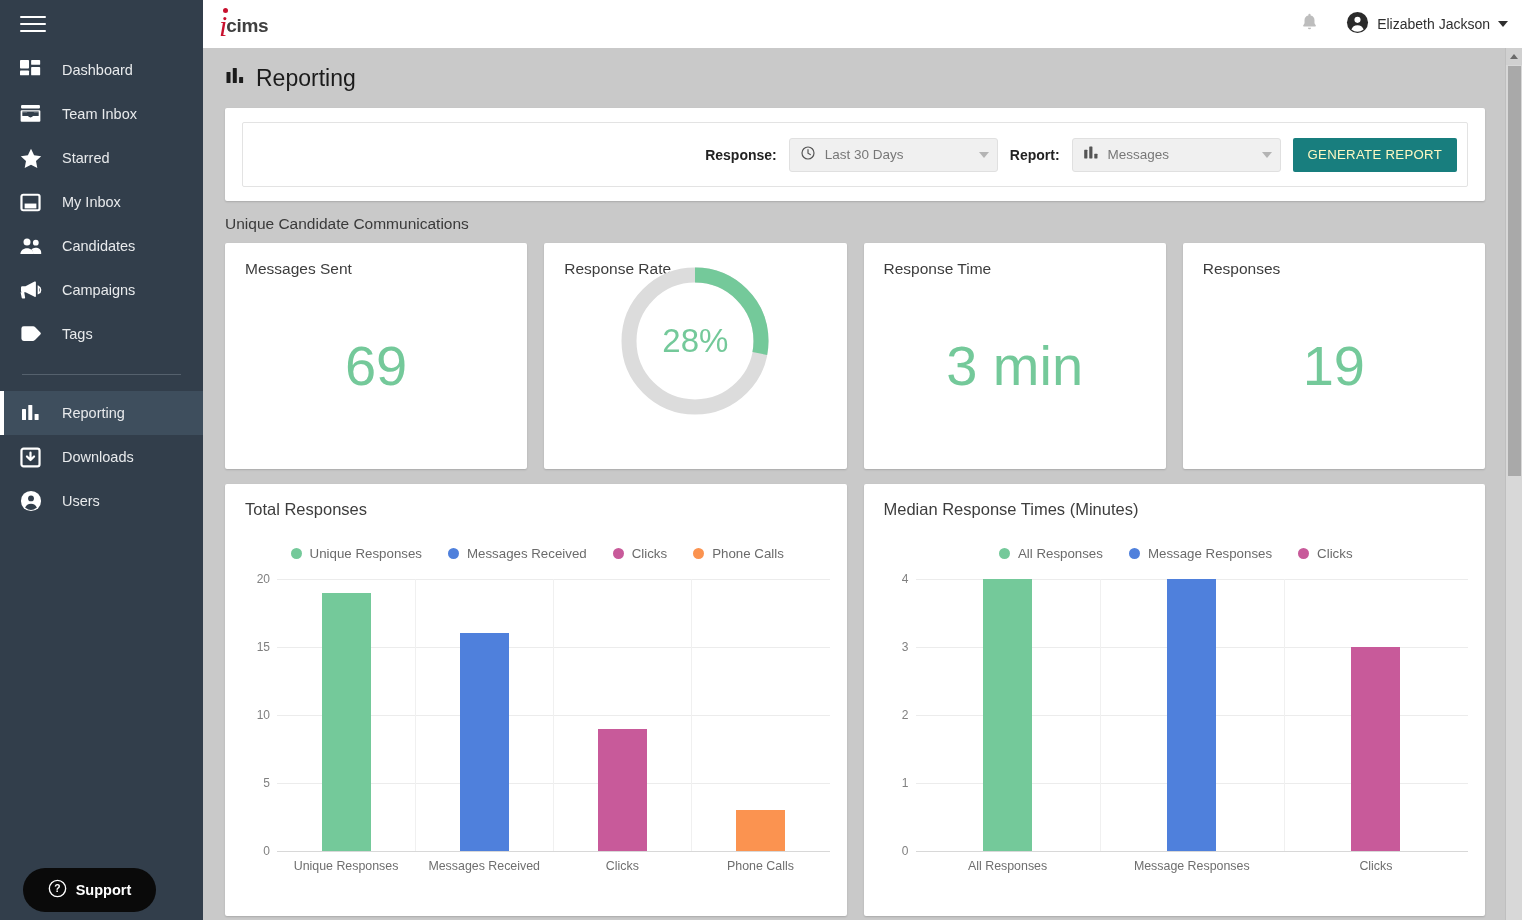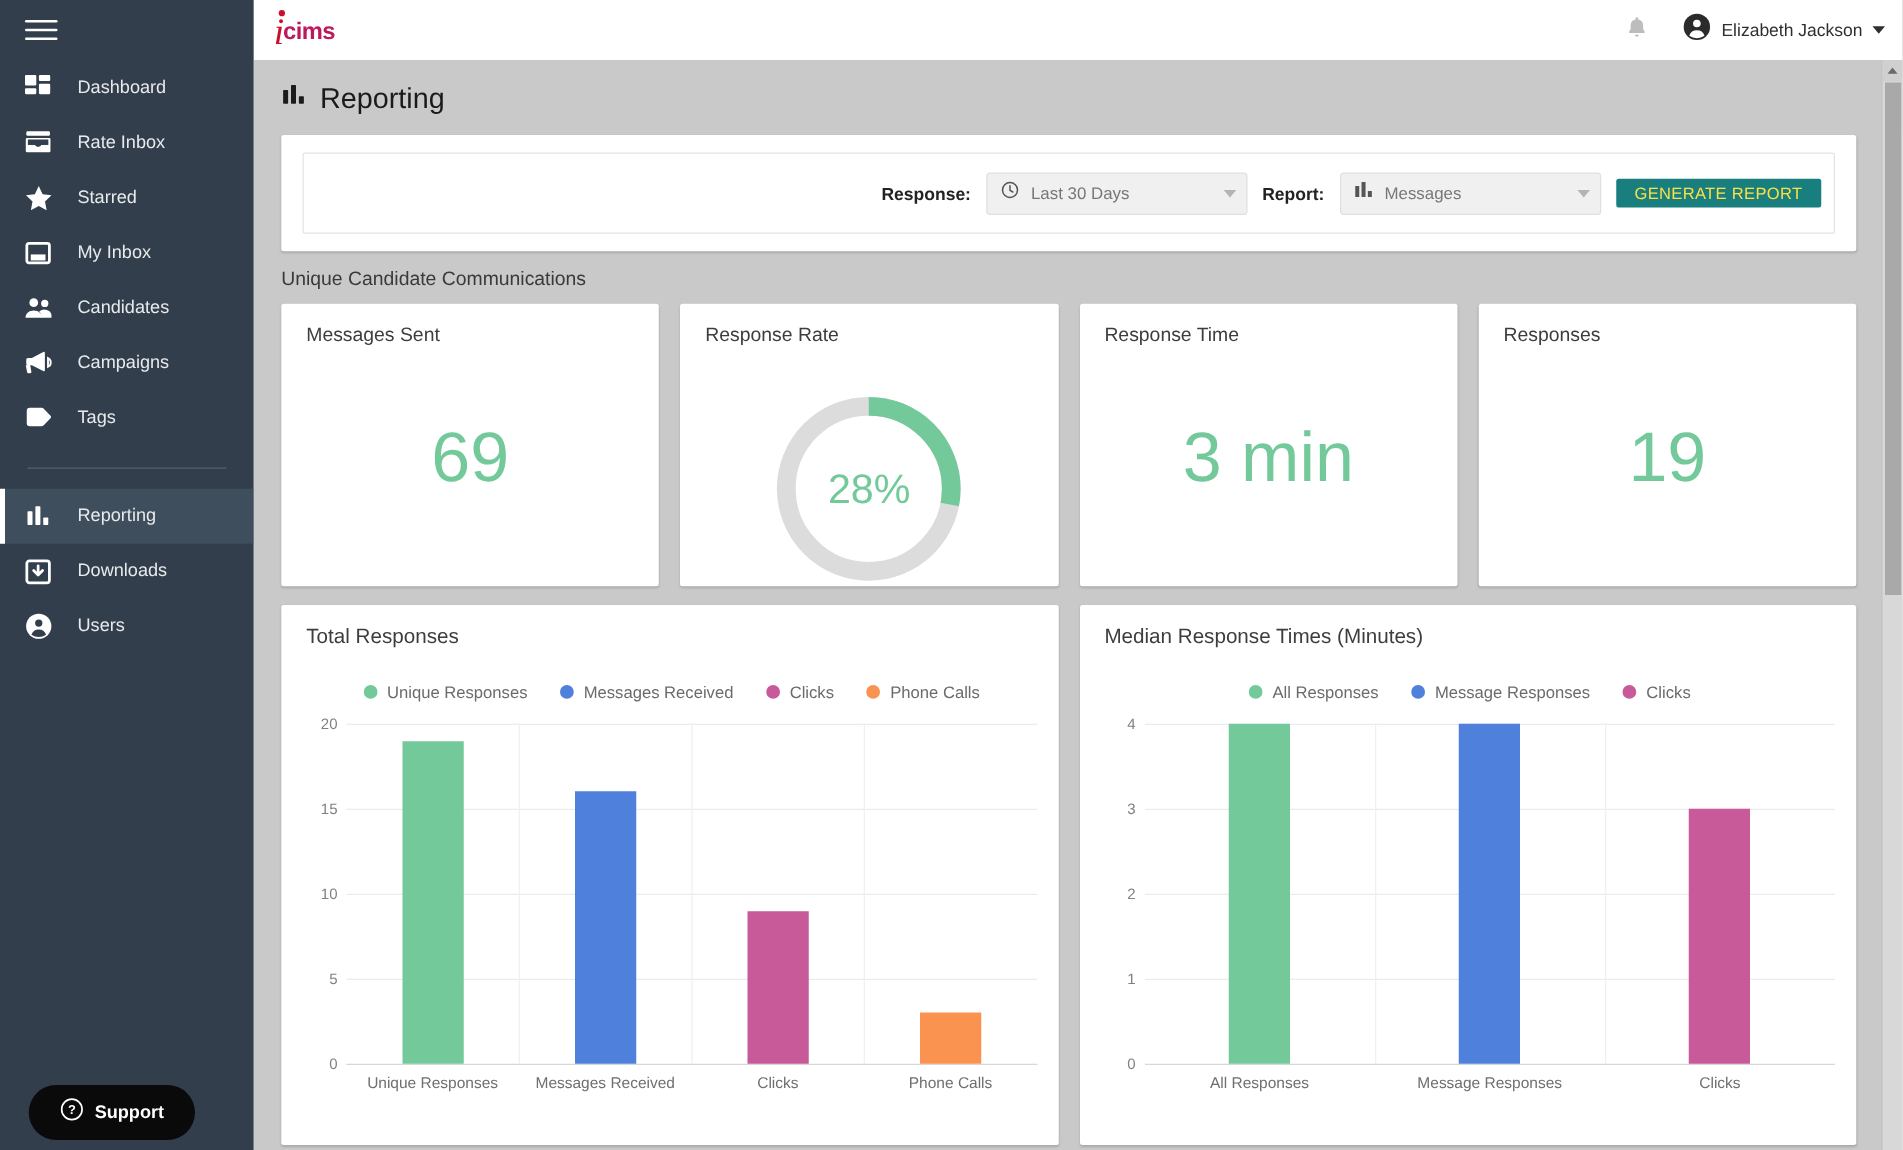--- a/index.html
+++ b/index.html
@@ -74,21 +74,21 @@
   #logo .i-dot {
     width: 5px; height: 5px; border-radius: 50%; background: #c8102e;
     position: absolute; top: 8px; left: 20px;
   }
   #logo .i-stem {
     font-family: "Liberation Serif", serif;
     font-size: 30px; color: #c8102e; font-style: italic; line-height: 1;
     position: relative; top: 2px;
   }
   #logo .cims {
-    font-size: 19px; color: #be185d; letter-spacing: -0.4px;
+    font-size: 19px; color: #404040; letter-spacing: -0.4px;
     font-weight: 600; position: relative; top: -2px; left: -1px; text-align: center;
   }
   #topbar-right {
     margin-left: auto; display: flex; align-items: center; gap: 26px;
   }
   #user-menu { display: flex; align-items: center; gap: 8px; cursor: pointer; }
   #user-menu .uname { font-size: 14px; color: #2f2f2f; }
   .caret-down {
     width: 0; height: 0; border-left: 5px solid transparent;
     border-right: 5px solid transparent; border-top: 6px solid #2f2f2f;
@@ -127,21 +127,21 @@
     border: 1px solid #e0e0e0; border-radius: 3px;
     display: flex; align-items: center; padding: 0 8px 0 10px;
     gap: 9px; cursor: pointer;
   }
   .f-select .fs-text { font-size: 13.5px; color: #777; flex: 1; }
   .f-select .fs-caret {
     width: 0; height: 0; border-left: 5px solid transparent;
     border-right: 5px solid transparent; border-top: 6px solid #b4b4b4;
   }
   #generate-btn {
-    height: 23px; background: #187e7e; color: #fde047;
+    height: 34px; background: #187e7e; color: #fef9c3;
     border: none; border-radius: 2px; padding: 0 15px;
     font-size: 13.2px; font-family: "Liberation Sans", sans-serif;
     letter-spacing: 0.3px; cursor: pointer; font-weight: 400;
   }
 
   
   #section-label {
     font-size: 15.5px; color: #3a3a3a; margin: 14px 0 10px 0;
   }
 
@@ -153,21 +153,21 @@
   }
   .stat-title { font-size: 15.5px; color: #3d3d3d; }
   .stat-value {
     position: absolute; left: 0; right: 0; top: 0; bottom: 0;
     display: flex; align-items: center; justify-content: center;
     font-size: 56px; color: #74c99a; font-weight: 400;
     padding-top: 18px;
   }
   .donut-wrap {
     position: absolute; left: 0; right: 0; top: 0; bottom: 0;
-    display: flex; align-items: flex-end; justify-content: center;
+    display: flex; align-items: flex-start; justify-content: center;
     padding-top: 20px;
   }
   .donut { position: relative; width: 156px; height: 156px; }
   .donut .dlabel {
     position: absolute; left: 0; right: 0; top: 0; bottom: 0;
     display: flex; align-items: center; justify-content: center;
     font-size: 33px; color: #74c99a;
   }
 
   
@@ -265,21 +265,21 @@
         </div>
         <div class="nav-item">
           <span class="nav-ico">
             <svg width="21" height="21" viewBox="0 0 20 20" fill="#fff">
               <rect x="1" y="1" width="18" height="3.4" rx="1"></rect>
               <path d="M1.6 6h16.8a1 1 0 0 1 1 1v9a1 1 0 0 1-1 1H1.6a1 1 0 0 1-1-1V7a1 1 0 0 1 1-1zm2.6 3.2v1.6h3.1a2.8 2.8 0 0 0 5.4 0h3.1V9.2z" fill="#fff"></path>
               <rect x="2.2" y="8.4" width="15.6" height="3" fill="#323e4b"></rect>
               <path d="M2.2 8.4h4.6a3.2 3.2 0 0 0 6.4 0h4.6v-1.2H2.2z" fill="#323e4b"></path>
             </svg>
           </span>
-          <span>Rate Inbox</span>
+          <span>Team Inbox</span>
         </div>
         <div class="nav-item">
           <span class="nav-ico">
             <svg width="22" height="21" viewBox="0 0 22 21" fill="#fff">
               <path d="M11 0.8l3.1 6.5 7.1.9-5.2 4.9 1.3 7-6.3-3.4-6.3 3.4 1.3-7L0.8 8.2l7.1-.9z"></path>
             </svg>
           </span>
           <span>Starred</span>
         </div>
         <div class="nav-item">

